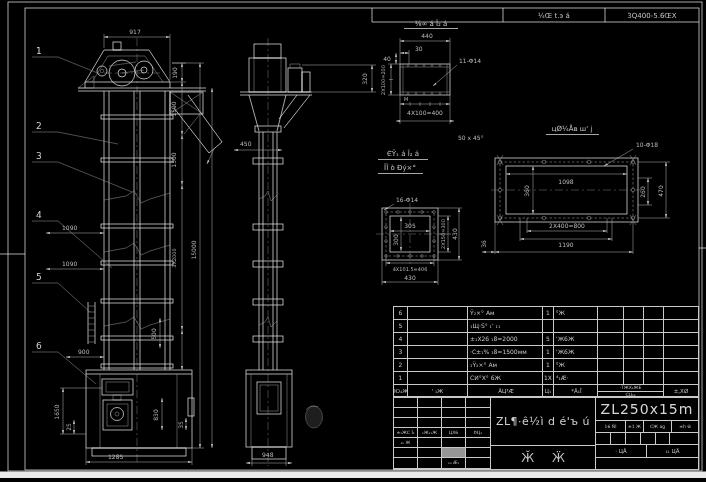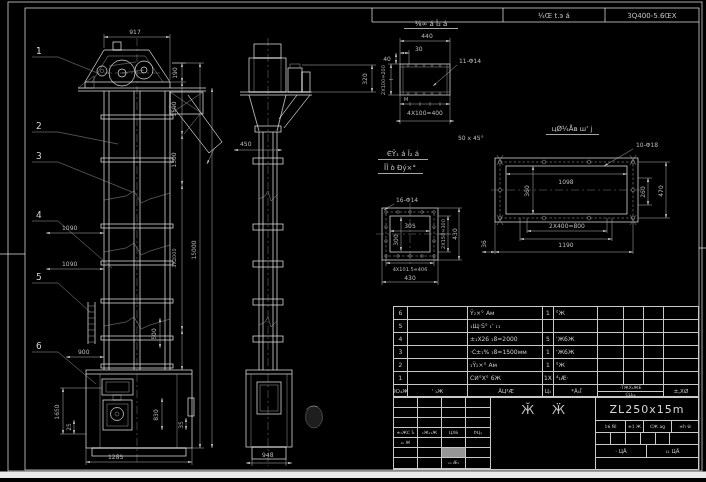--- a/index.html
+++ b/index.html
@@ -43,21 +43,21 @@
   .tlrow>div:last-child{border-right:none;}
   .l0{width:24px;} .l1{width:24px;} .l2{width:24px;} .l3{flex:1;}
   .gray{background:#969696;}
   .tb-center{position:absolute;left:97px;top:0;width:105px;height:71px;border-right:1px solid #c9c9c9;}
   .tb-name{height:48px;border-bottom:1px solid #c9c9c9;display:flex;align-items:center;
            justify-content:center;font-size:11px;letter-spacing:.5px;color:#d0d0d0;white-space:nowrap;}
   .tb-sheet{height:23px;display:flex;align-items:center;justify-content:center;font-size:12px;
             word-spacing:14px;color:#c0c0c0;}
   .tb-right{position:absolute;left:202px;top:0;width:102px;height:71px;}
   .tr1{height:23px;border-bottom:1px solid #c9c9c9;display:flex;align-items:center;justify-content:center;
-       font-size:11px;letter-spacing:1px;color:#d6d6d6;}
+       font-size:14px;letter-spacing:1px;color:#d6d6d6;}
   .tr2,.tr3{display:flex;height:12px;border-bottom:1px solid #c9c9c9;}
   .tr2>div,.tr3>div{border-right:1px solid #c9c9c9;height:100%;font-size:4.5px;line-height:11px;
        text-align:center;overflow:hidden;white-space:nowrap;}
   .tr2>div:last-child,.tr3>div:last-child{border-right:none;}
   .tr4{display:flex;height:13px;border-bottom:1px solid #c9c9c9;}
   .tr4>div{border-right:1px solid #c9c9c9;height:100%;font-size:5.5px;line-height:12px;text-align:center;}
   .tr4>div:last-child{border-right:none;}
   .tr5{height:10px;}
 </style>
 </head>
@@ -490,20 +490,21 @@
           <div class="l3"></div>
         </div>
     <div class="tlrow tall">
           <div class="l0"></div>
           <div class="l1"></div>
           <div class="l2">₁₀ Æ₁</div>
           <div class="l3"></div>
         </div>
   </div>
   <div class="tb-center">
+    <div class="tb-name">ZL¶·ê½ì d é'ъ ú</div>
     <div class="tb-sheet">Ӂ Ӝ</div>
   </div>
   <div class="tb-right">
     <div class="tr1">ZL250x15m</div>
     <div class="tr2">
       <div style="width:30px">16 Ñl</div>
       <div style="width:18px">±1 Ж</div>
       <div style="width:28px">СЖ ag</div>
       <div style="flex:1">±h ŵ</div>
     </div>

